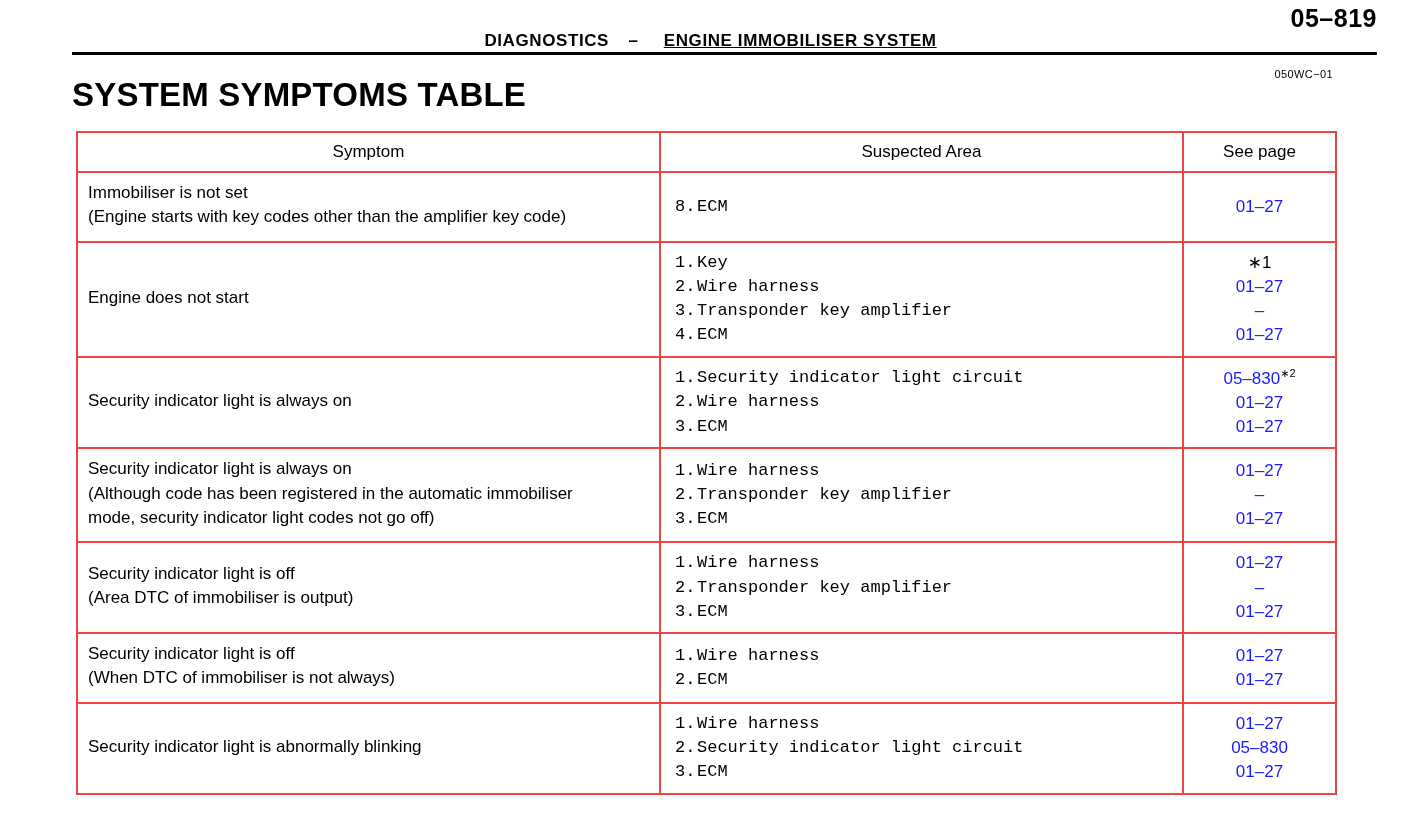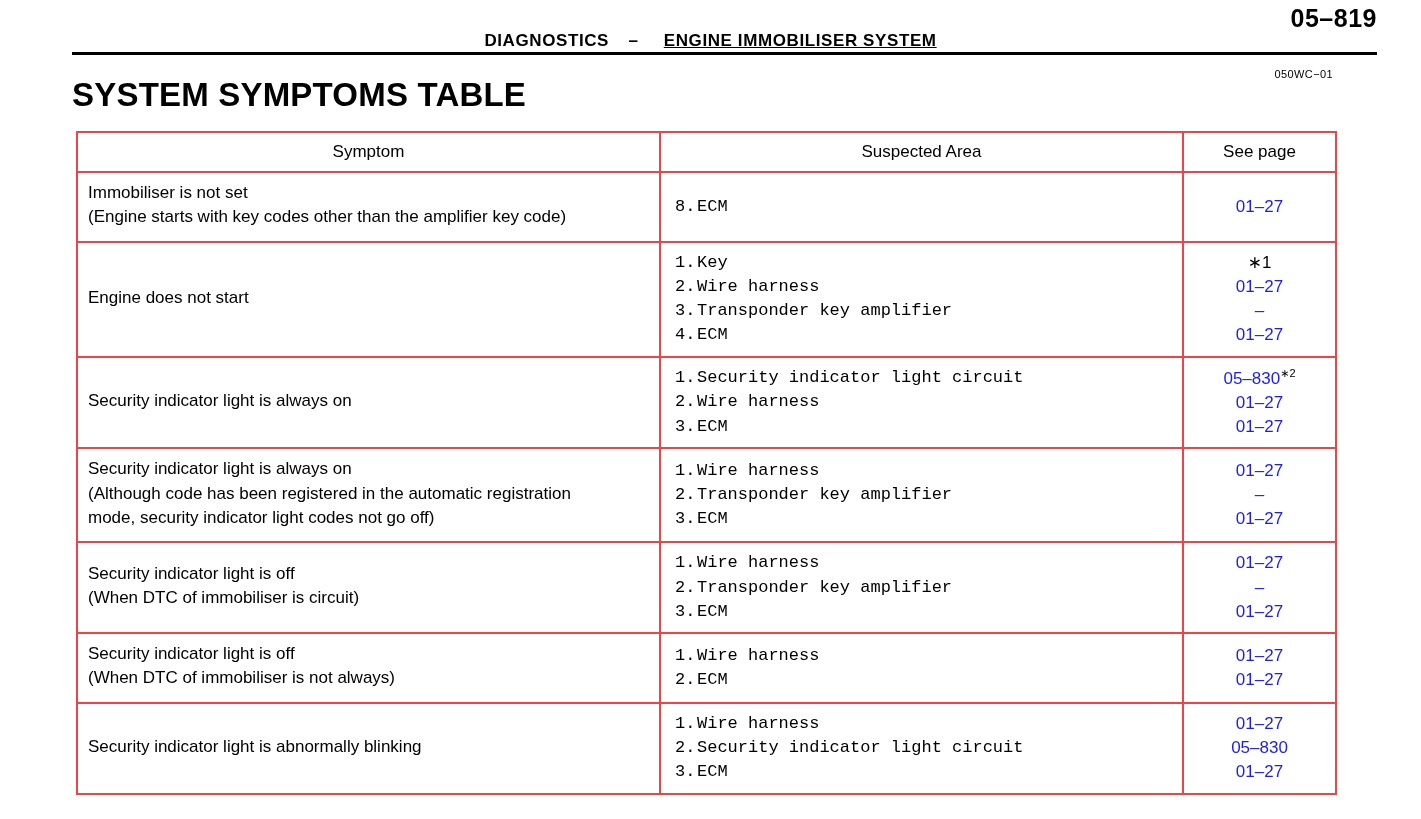--- a/index.html
+++ b/index.html
@@ -212,38 +212,38 @@
         </td>
         <td class="page-cell">
           <div class="page-line"><span>05–830</span><span class="sup">∗2</span></div>
           <div class="page-line"><span>01–27</span></div>
           <div class="page-line"><span>01–27</span></div>
         </td>
       </tr>
       <tr>
         <td class="symptom-cell">
           <div>Security indicator light is always on</div>
-          <div>(Although code has been registered in the automatic registration</div>
+          <div>(Although code has been registered in the automatic immobiliser</div>
           <div>mode, security indicator light codes not go off)</div>
         </td>
         <td class="area-cell">
           <div class="area-line"><span class="num">1.</span><span>Wire harness</span></div>
           <div class="area-line"><span class="num">2.</span><span>Transponder key amplifier</span></div>
           <div class="area-line"><span class="num">3.</span><span>ECM</span></div>
         </td>
         <td class="page-cell">
           <div class="page-line"><span>01–27</span></div>
           <div class="page-line"><span>–</span></div>
           <div class="page-line"><span>01–27</span></div>
         </td>
       </tr>
       <tr>
         <td class="symptom-cell">
           <div>Security indicator light is off</div>
-          <div>(When DTC of immobiliser is circuit)</div>
+          <div>(Area DTC of immobiliser is output)</div>
         </td>
         <td class="area-cell">
           <div class="area-line"><span class="num">1.</span><span>Wire harness</span></div>
           <div class="area-line"><span class="num">2.</span><span>Transponder key amplifier</span></div>
           <div class="area-line"><span class="num">3.</span><span>ECM</span></div>
         </td>
         <td class="page-cell">
           <div class="page-line"><span>01–27</span></div>
           <div class="page-line"><span>–</span></div>
           <div class="page-line"><span>01–27</span></div>

